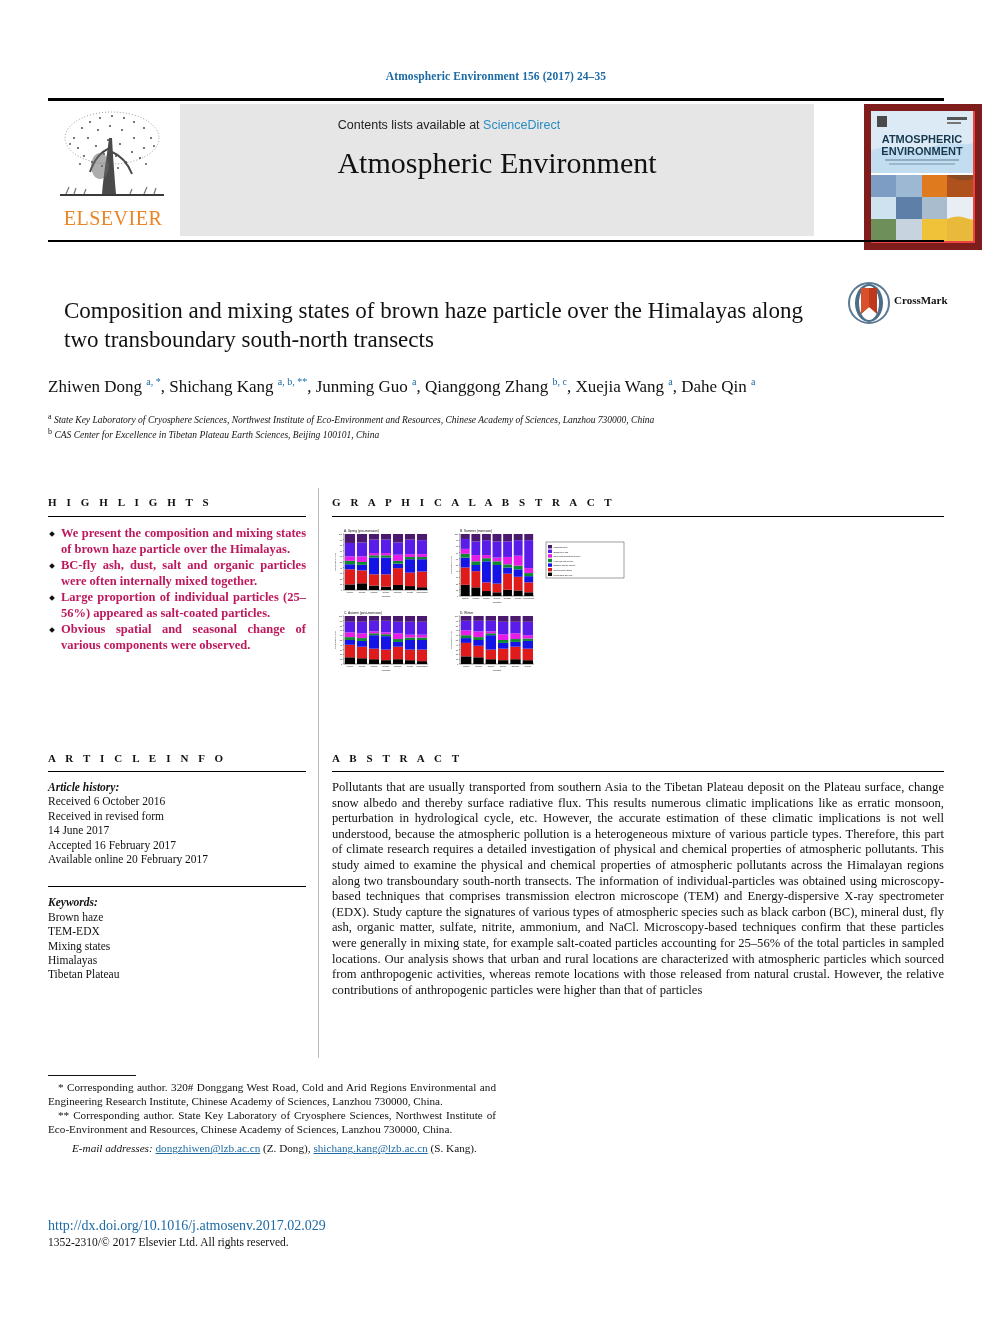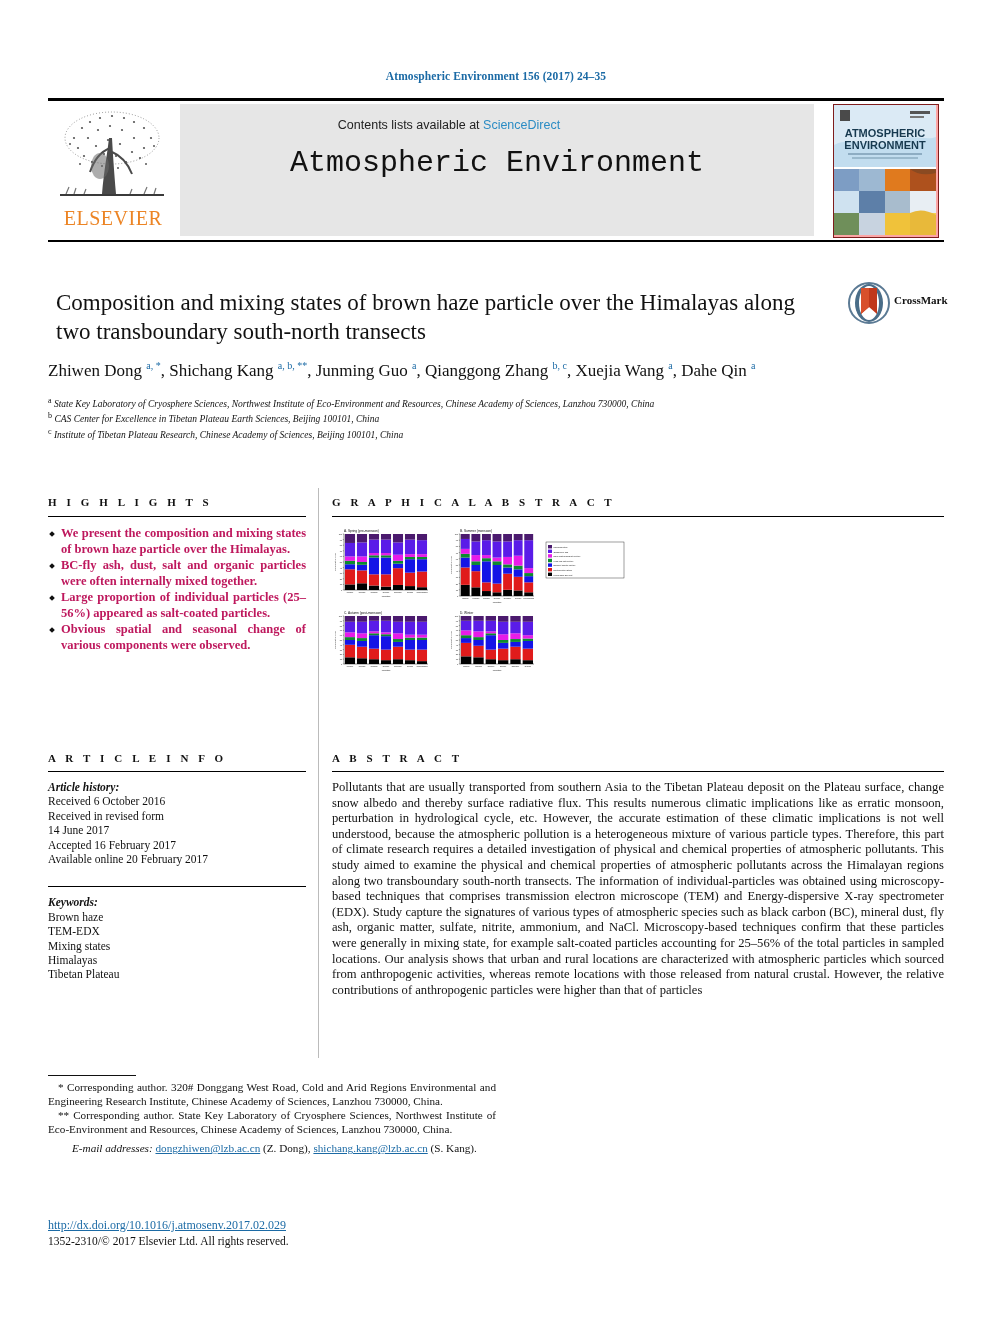--- a/index.html
+++ b/index.html
@@ -35,41 +35,41 @@
     position:absolute;left:132px;top:0;width:634px;height:132px;
     background:#e6e6e6;
   }
   .sd-line1{
     position:absolute;left:0;top:14px;width:538px;text-align:center;
     font-family:"Liberation Sans", sans-serif;font-size:12.5px;color:#222;
   }
   .sd-link{color:#2b8cc4;}
   .jtitle{
     position:absolute;left:0;top:42px;width:634px;text-align:center;
-    font-family:Liberation Mono, monospace;font-size:30px;color:#111;
+    font-family:Liberation Serif, serif;font-size:30px;color:#111;
   }
   .sd-home{
     position:absolute;left:0;top:98px;width:634px;text-align:center;
     font-family:"Liberation Sans", sans-serif;font-size:12px;color:#333;
     letter-spacing:1.1px;
   }
   .sd-home .url{color:#2b8cc4;letter-spacing:.6px;}
   .cover{
-    position:absolute;left:785px;top:0;width:104px;height:132px;
-    border:1px solid #7f1d1d;background:#fca5a5;overflow:hidden;
+    position:absolute;left:816px;top:0;width:104px;height:132px;
+    border:7px solid #7f1d1d;background:#ef4444;overflow:hidden;
   }
   .mh-rule-bot{position:absolute;left:0;top:142px;width:896px;height:2px;background:#000;}
 
   
   .titleblock{position:absolute;left:48px;top:280px;width:896px;}
   .art-title{
     width:770px;
     font-family:"Liberation Serif", serif;
     font-size:23px;line-height:29px;color:#111;font-weight:normal;
-    margin:8px;
+    margin:16px;
   }
   .crossmark{
     position:absolute;right:0;top:2px;width:96px;height:42px;
   }
   .cm-label{
     position:absolute;left:46px;top:12px;
     font-family:"Liberation Serif", serif;font-size:11px;font-weight:bold;color:#111;
   }
   .authors{
     margin-top:4px;width:790px;
@@ -127,22 +127,21 @@
   .fn-p{
     font-family:"Liberation Serif", serif;font-size:11.2px;line-height:13.6px;
     text-align:justify;color:#111;margin:0 0 1px 0;text-indent:10px;
   }
   .fn-email{margin-top:6px;text-indent:24px;}
   .fn-email .ital{font-style:italic;}
   .maillink{color:#1b6aa5;}
 
   .doiblock{position:absolute;left:48px;top:1218px;width:500px;}
   .doi{
-    font-family:"Liberation Serif", serif;font-size:12px;color:#1b6aa5;
-    text-decoration:underline;
+    font-family:"Liberation Serif", serif;font-size:14px;color:#1b6aa5;
   }
   .copyright{
     font-family:"Liberation Serif", serif;font-size:11.5px;color:#111;margin-top:2px;
   }
 </style>
 </head>
 <body>
 
 <div class="page">
 
@@ -260,21 +259,20 @@
         <path d="M13 6 L21 6 L21 25 L13 32 Z" fill="#d8502c"></path>
       </svg>
       <span class="cm-label">CrossMark</span>
     </div>
 
     <div class="authors">Zhiwen Dong <sup class="aff-mark">a, *</sup>, Shichang Kang <sup class="aff-mark">a, b, **</sup>, Junming Guo <sup class="aff-mark">a</sup>, Qianggong Zhang <sup class="aff-mark">b, c</sup>, Xuejia Wang <sup class="aff-mark">a</sup>, Dahe Qin <sup class="aff-mark">a</sup></div>
 
     <div class="affils">
       <div><sup>a</sup> <span>State Key Laboratory of Cryosphere Sciences, Northwest Institute of Eco-Environment and Resources, Chinese Academy of Sciences, Lanzhou 730000, China</span></div>
       <div><sup>b</sup> <span>CAS Center for Excellence in Tibetan Plateau Earth Sciences, Beijing 100101, China</span></div>
-      <div><sup>c</sup> <span>Institute of Tibetan Plateau Research, Chinese Academy of Sciences, Beijing 100101, China</span></div>
     </div>
   </div>
 
   <div class="colrule"></div>
 
   <div class="leftcol">
     <div class="sec-head">H I G H L I G H T S</div>
     <div class="hr-thin"></div>
     <ul class="hl-list">
       <li>We present the composition and mixing states of brown haze particle over the Himalayas.</li>

